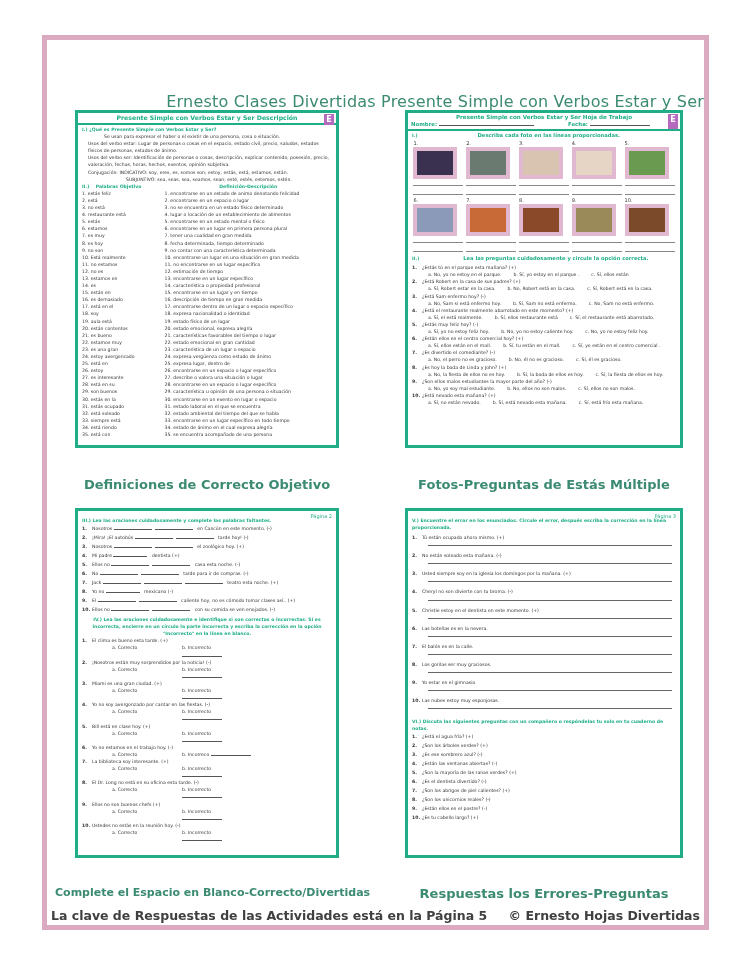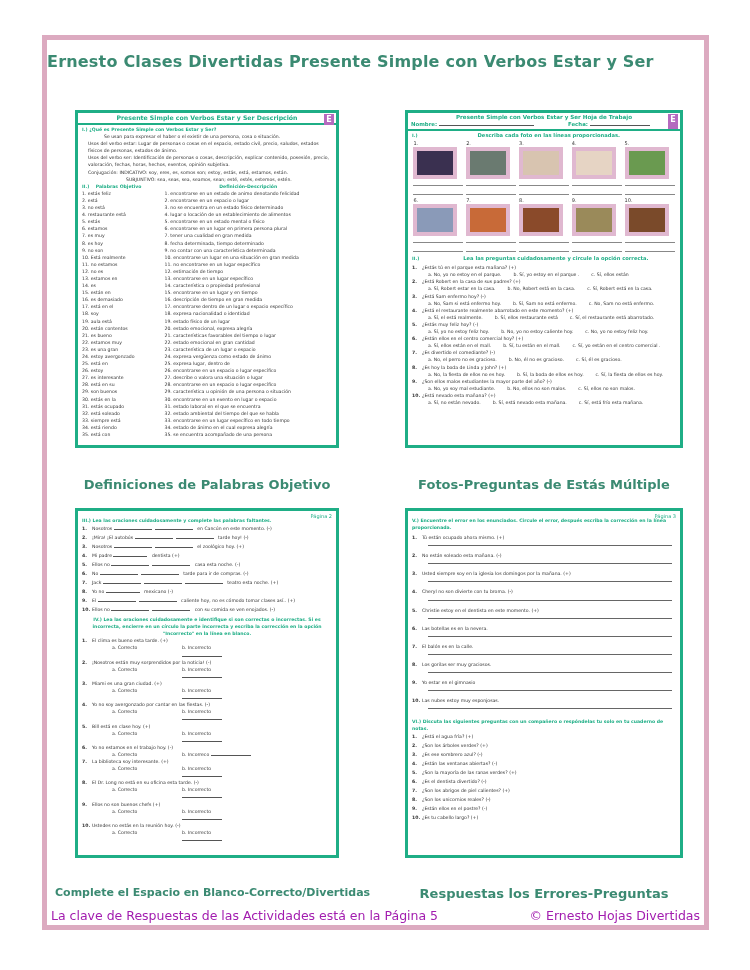--- a/index.html
+++ b/index.html
@@ -3,22 +3,22 @@
 <meta charset="utf-8">
 <style>
   * { box-sizing: border-box; margin: 0; padding: 0; }
   html, body { width: 750px; height: 970px; background: #ffffff; overflow: hidden; }
   body { font-family: "DejaVu Sans", sans-serif; color: #222; position: relative; }
   .frame {
     position: absolute; left: 42px; top: 35px; width: 667px; height: 895px;
     border: 5px solid #dcaac0; background: #fff;
   }
   .main-title {
-    position: absolute; left: 0; width: 100%; text-align: left;
-    color: #3b8a72; font-size: 16px; font-weight: bold; letter-spacing: 0.2px;
+    position: absolute; left: 0; width: 100%; text-align: right;
+    color: #3b8a72; font-size: 16px; font-weight: normal; letter-spacing: 0.2px; margin-top: 40px;
   }
   .sheet {
     position: absolute; border: 3px solid #1fae86; background: #fff;
     font-size: 4.6px; line-height: 7.1px; color: #333; overflow: hidden;
   }
   .caption {
     position: absolute; color: #3b8a72; font-weight: bold; text-align: center;
   }
   .sh-title { text-align: center; color: #1fae86; font-weight: bold; font-size: 6.2px; line-height: 10px; border-bottom: 2px solid #1fae86; position: relative; }
   .e-logo { position: absolute; right: 2px; top: 1px; width: 10px; height: 11px; background: #b56abf; color: #fff; font-size: 8px; line-height: 11px; text-align: center; font-weight: bold; }
@@ -33,21 +33,21 @@
   .photo-cell { width: 50px; }
   .photo-num { font-size: 5px; line-height: 7px; }
   .photo { width: 44px; height: 32px; border: 4px solid #e0b8d0; }
   .photo-lines { border-bottom: 1px solid #888; height: 7px; margin-bottom: 2px; }
   .opt { padding-left: 16px; }
   .blank { display: inline-block; border-bottom: 1px solid #555; width: 30px; height: 5px; }
   .ci-row { display: flex; padding-left: 30px; }
   .ci-row span { width: 70px; }
   .ci-row .line2 { display: inline-block; border-bottom: 1px solid #555; width: 40px; }
   .page-num { position: absolute; right: 4px; top: 2px; color: #1fae86; font-size: 5px; }
-  .footer-line { position: absolute; color: #a21caf; font-weight: normal; }
+  .footer-line { position: absolute; color: #404040; font-weight: bold; }
 </style>
 </head>
 <body>
 
 <div class="frame">
   <div class="main-title" style="top:12px;">Ernesto Clases Divertidas Presente Simple con Verbos Estar y Ser</div>
 
   <div class="sheet" style="left:28px; top:70px; width:264px; height:338px;">
     <div class="sh-title">
       <span>Presente Simple con Verbos Estar y Ser Descripción</span>
@@ -239,21 +239,21 @@
         <div class="opt"><span style="margin-right: 12px;">a. No, el perro no es gracioso.</span><span style="margin-right: 12px;">b. No, él no es gracioso.</span><span style="margin-right: 12px;">c. Sí, él es gracioso.</span></div>
         <div><span class="num">8.</span><span>¿Es hoy la boda de Linda y John? (+)</span></div>
         <div class="opt"><span style="margin-right: 12px;">a. No, la fiesta de ellos no es hoy.</span><span style="margin-right: 12px;">b. Sí, la boda de ellos es hoy.</span><span style="margin-right: 12px;">c. Sí, la fiesta de ellos es hoy.</span></div>
         <div><span class="num">9.</span><span>¿Son ellos malos estudiantes la mayor parte del año? (-)</span></div>
         <div class="opt"><span style="margin-right: 12px;">a. No, yo soy mal estudiante.</span><span style="margin-right: 12px;">b. No, ellos no son malos.</span><span style="margin-right: 12px;">c. Sí, ellos no son malos.</span></div>
         <div><span class="num">10.</span><span>¿Está nevado esta mañana? (+)</span></div>
         <div class="opt"><span style="margin-right: 12px;">a. Sí, no están nevado.</span><span style="margin-right: 12px;">b. Sí, está nevado esta mañana.</span><span style="margin-right: 12px;">c. Sí, está frío esta mañana.</span></div>
       </div>
   </div>
 
-  <div class="caption" style="left:28px; top:437px; width:264px; font-size:13px;">Definiciones de Palabras Objetivo</div>
+  <div class="caption" style="left:28px; top:437px; width:264px; font-size:13px;">Definiciones de Correcto Objetivo</div>
   <div class="caption" style="left:358px; top:437px; width:278px; font-size:13px;">Fotos-Preguntas de Estás Múltiple</div>
 
   <div class="sheet" style="left:28px; top:468px; width:264px; height:350px;">
     <div class="page-num">Página 2</div>
     <div class="pad" style="padding-top:6px;">
       <div class="sec">III.) Lea las oraciones cuidadosamente y complete las palabras faltantes.</div>
       <div id="fill-list">
           <div style="line-height: 9px;"><span class="num">1.</span><span>Nosotros </span><span class="blank" style="width: 38px; margin-right: 3px;"></span><span class="blank" style="width: 38px; margin-right: 3px;"></span><span> en Cancún en este momento. (-)</span></div>
           <div style="line-height: 9px;"><span class="num">2.</span><span>¡Mira! ¡El autobús </span><span class="blank" style="width: 38px; margin-right: 3px;"></span><span class="blank" style="width: 38px; margin-right: 3px;"></span><span> tarde hoy! (-)</span></div>
           <div style="line-height: 9px;"><span class="num">3.</span><span>Nosotros </span><span class="blank" style="width: 38px; margin-right: 3px;"></span><span class="blank" style="width: 38px; margin-right: 3px;"></span><span> el zoológico hoy. (+)</span></div>

